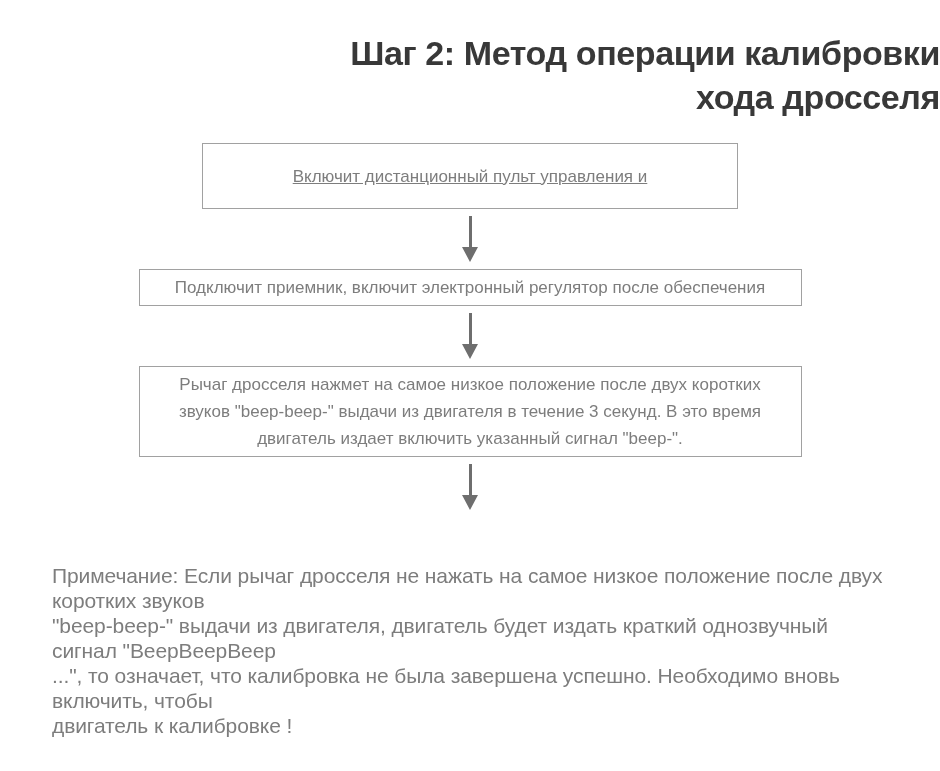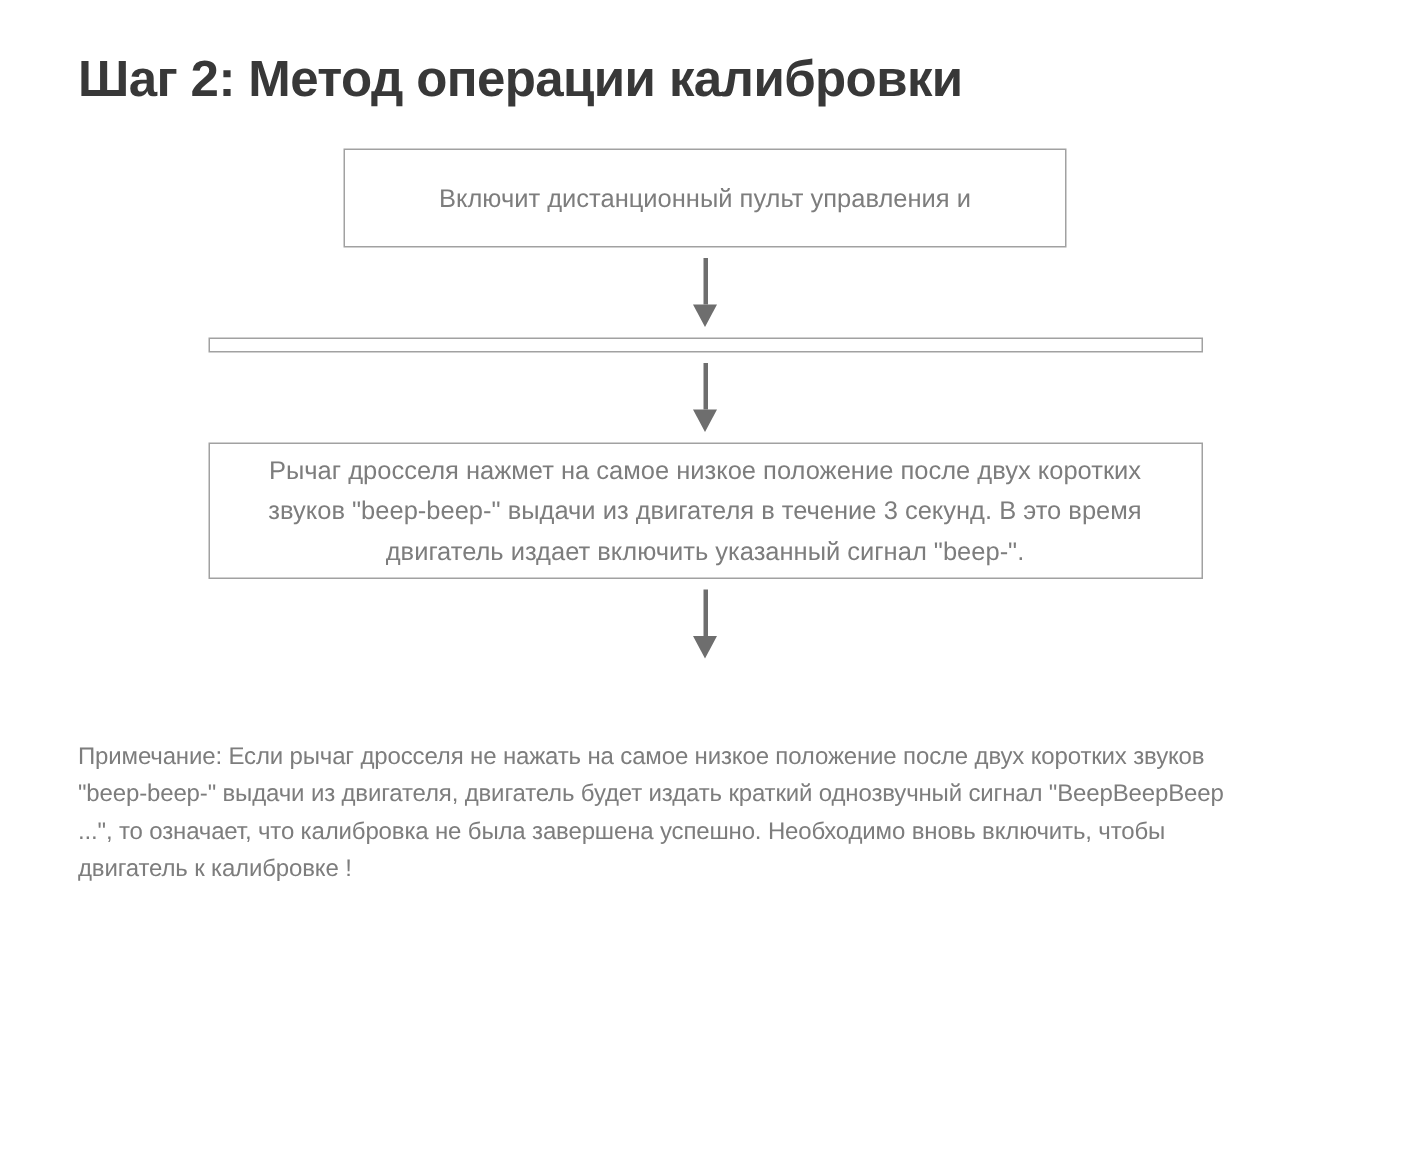--- a/index.html
+++ b/index.html
@@ -13,20 +13,21 @@
     font-family: "Liberation Sans", sans-serif;
     overflow: hidden;
   }
   .title {
     margin: 31px 0 0 52px;
     font-size: 34px;
     font-weight: 700;
     color: #383838;
     line-height: 44px;
     letter-spacing: -0.4px;
+    text-align: right;
   }
   .title .line { display: block; }
   .flow {
     margin-top: 24px;
     display: flex;
     flex-direction: column;
     align-items: center;
   }
   .box {
     box-sizing: border-box;
@@ -35,21 +36,21 @@
     color: #7d7d7d;
     font-size: 17px;
     line-height: 27px;
     text-align: center;
     padding: 4px 8px;
     display: flex;
     flex-direction: column;
     justify-content: center;
   }
   .box .line { display: block; white-space: nowrap; }
-  .w-step1 { width: 482px; min-height: 66px; }
+  .w-step1 { width: 536px; min-height: 66px; text-decoration: underline; }
   .w-wide  { width: 663px; }
   .w-step3 { min-height: 86px; }
   .w-step4 { width: 387px; min-height: 35px; }
   .arrow {
     display: flex;
     flex-direction: column;
     align-items: center;
     margin: 7px 0;
   }
   .arrow-stem {
@@ -60,46 +61,48 @@
   .arrow-head {
     width: 0;
     height: 0;
     border-left: 8px solid transparent;
     border-right: 8px solid transparent;
     border-top: 15px solid #6e6e6e;
   }
   .note {
     margin: 46px 0 0 52px;
     width: 840px;
-    font-size: 16px;
+    font-size: 21px;
     line-height: 25px;
     color: #7d7d7d;
     letter-spacing: -0.1px;
   }
   .note .line { display: block; }
 </style>
 </head>
 <body>
 
 <h1 class="title">
   <span class="line">Шаг 2: Метод операции калибровки</span>
+  <span class="line">хода дросселя</span>
 </h1>
 
 <div class="flow">
 
   <div class="box w-step1">
     <span class="line">Включит дистанционный пульт управления и</span>
   </div>
 
   <div class="arrow">
     <div class="arrow-stem"></div>
     <div class="arrow-head"></div>
   </div>
 
   <div class="box w-wide">
+    <span class="line">Подключит приемник, включит электронный регулятор после обеспечения</span>
   </div>
 
   <div class="arrow">
     <div class="arrow-stem"></div>
     <div class="arrow-head"></div>
   </div>
 
   <div class="box w-wide w-step3">
     <span class="line">Рычаг дросселя нажмет на самое низкое положение после двух коротких</span>
     <span class="line">звуков "beep-beep-" выдачи из двигателя в течение 3 секунд. В это время</span>

